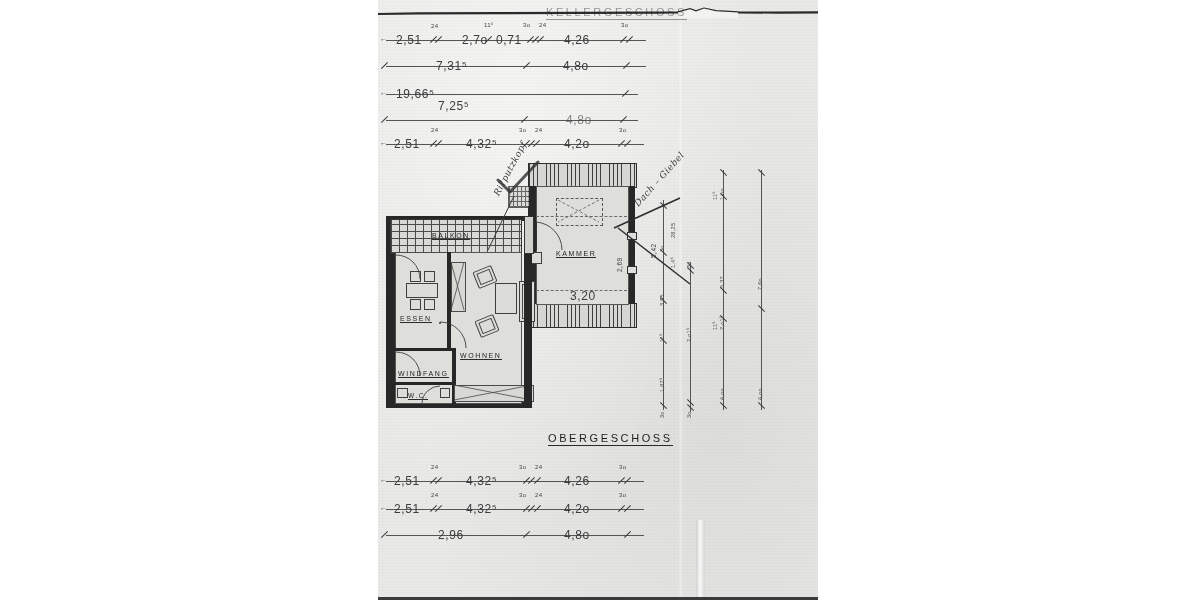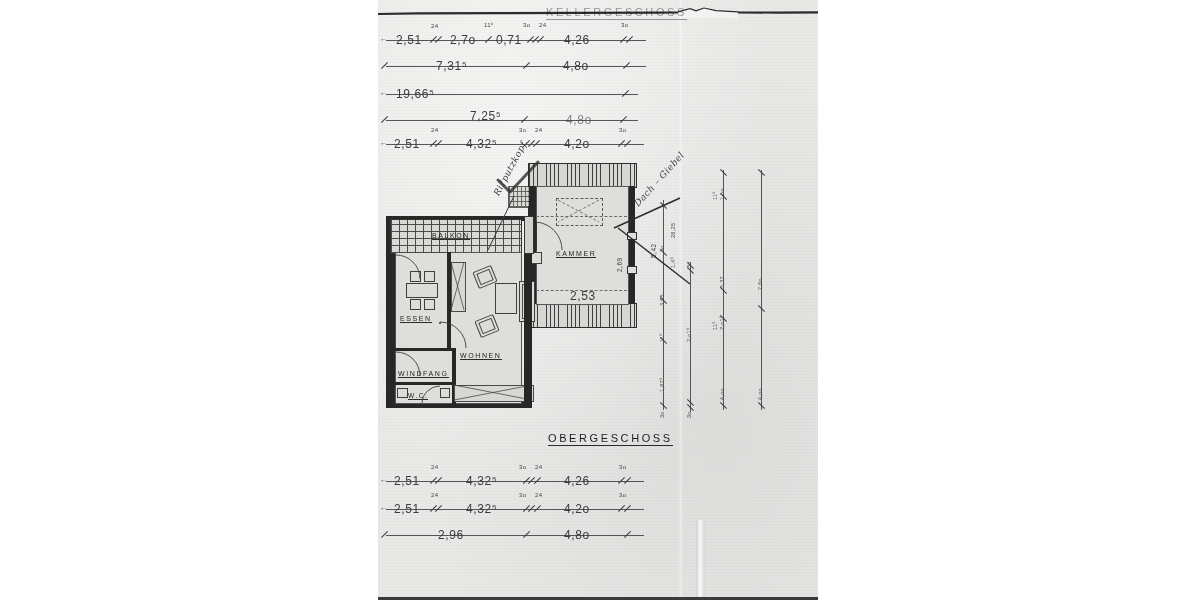--- a/index.html
+++ b/index.html
@@ -102,21 +102,21 @@
       <div class="tick" style="left:55px;top:35px;"></div>
       <div class="tick" style="left:60px;top:35px;"></div>
       <div class="tick" style="left:110px;top:35px;"></div>
       <div class="tick" style="left:152px;top:35px;"></div>
       <div class="tick" style="left:157px;top:35px;"></div>
       <div class="tick" style="left:162px;top:35px;"></div>
       <div class="tick" style="left:245px;top:35px;"></div>
       <div class="tick" style="left:251px;top:35px;"></div>
       <div class="ink dimtxt" style="left:18px;top:33px;">2,51</div>
       <div class="ink dimsmall" style="left:53px;top:23px;">24</div>
-      <div class="ink dimtxt" style="left:72px;top:33px;text-align:center;">2,7o</div>
+      <div class="ink dimtxt" style="left:84px;top:33px;text-align:center;">2,7o</div>
       <div class="ink dimsmall" style="left:106px;top:22px;">11⁵</div>
       <div class="ink dimtxt" style="left:118px;top:33px;">0,71</div>
       <div class="ink dimsmall" style="left:145px;top:22px;">3o</div>
       <div class="ink dimsmall" style="left:161px;top:22px;">24</div>
       <div class="ink dimtxt" style="left:186px;top:33px;">4,26</div>
       <div class="ink dimsmall" style="left:243px;top:22px;">3o</div>
     </div>
 
     <div>
       <div class="hline" style="left:8px;top:66px;width:260px;"></div>
@@ -132,21 +132,21 @@
       <div class="arw" style="left:2px;top:89px;">←</div>
       <div class="tick" style="left:247px;top:89px;"></div>
       <div class="ink dimtxt" style="left:18px;top:87px;">19,66⁵</div>
     </div>
 
     <div>
       <div class="hline" style="left:8px;top:120px;width:252px;"></div>
       <div class="tick" style="left:6px;top:115px;"></div>
       <div class="tick" style="left:146px;top:115px;"></div>
       <div class="tick" style="left:245px;top:115px;"></div>
-      <div class="ink dimtxt" style="left:60px;top:109px;margin-left:32px;">7,25⁵</div>
+      <div class="ink dimtxt" style="left:60px;top:99px;">7,25⁵</div>
       <div class="ink dimtxt" style="left:188px;top:113px;opacity:.6;">4,8o</div>
     </div>
 
     <div>
       <div class="hline" style="left:8px;top:144px;width:258px;"></div>
       <div class="arw" style="left:2px;top:139px;">←</div>
       <div class="tick" style="left:55px;top:139px;"></div>
       <div class="tick" style="left:60px;top:139px;"></div>
       <div class="tick" style="left:148px;top:139px;"></div>
       <div class="tick" style="left:153px;top:139px;"></div>
@@ -187,21 +187,21 @@
         <line x1="0" y1="0" x2="0" y2="28" stroke="#2b2b2b" stroke-width="1.6"></line>
       </svg>
 
       <div class="wall" style="left:249px;top:232px;width:8px;height:6px;background:#dedede;border:1px solid #333;"></div>
       <div class="wall" style="left:249px;top:266px;width:8px;height:6px;background:#dedede;border:1px solid #333;"></div>
 
       <div class="furn" style="left:152px;top:252px;width:10px;height:10px;"></div>
 
       <div class="ink roomlbl" style="left:178px;top:250px;">KAMMER</div>
       <div class="ink vtxt" style="left:238px;top:272px;">2,69</div>
-      <div class="ink dimtxt" style="left:192px;top:289px;">2,53</div>
+      <div class="ink dimtxt" style="left:192px;top:289px;">3,20</div>
       <div class="ink vtxt" style="left:272px;top:258px;">5,42</div>
     </div>
 
     <div>
 
       <div class="wall" style="left:8px;top:216px;width:9px;height:192px;"></div>
 
       <div class="wall" style="left:8px;top:400px;width:146px;height:8px;"></div>
 
       <div class="wall" style="left:8px;top:216px;width:140px;height:5px;"></div>

